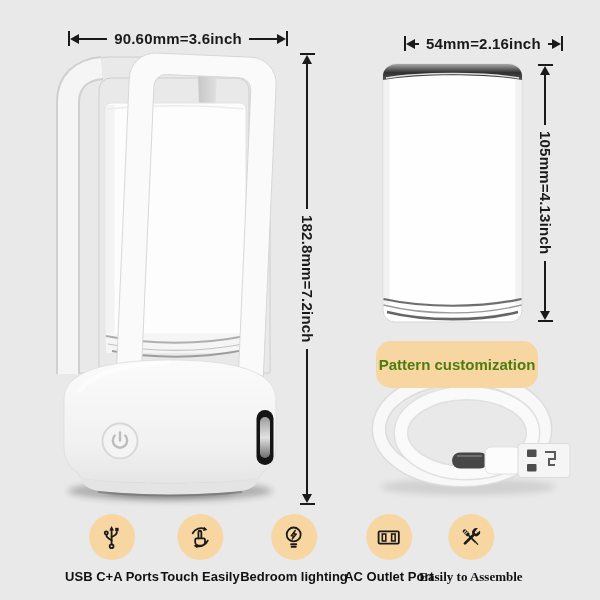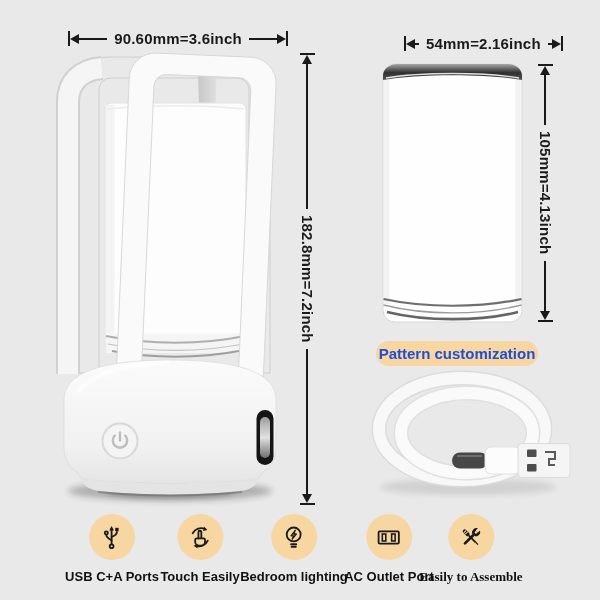--- a/index.html
+++ b/index.html
@@ -23,24 +23,24 @@
   .arr-left {border-top:5px solid transparent;border-bottom:5px solid transparent;border-right:9px solid #1a1a1a;}
   .arr-right{border-top:5px solid transparent;border-bottom:5px solid transparent;border-left:9px solid #1a1a1a;}
   .arr-up   {border-left:5px solid transparent;border-right:5px solid transparent;border-bottom:9px solid #1a1a1a;}
   .arr-down {border-left:5px solid transparent;border-right:5px solid transparent;border-top:9px solid #1a1a1a;}
   .dlabel{font-size:15px;font-weight:600;white-space:nowrap;letter-spacing:.2px;}
   .dim-h .dlabel{padding:0 7px;}
   .dim-v .dlabel{padding:6px 0;writing-mode:vertical-rl;}
 
   
   .pill{
-    position:absolute;left:376px;top:341px;width:162px;height:25px;
+    position:absolute;left:376px;top:341px;width:162px;height:47px;
     background:#f8d6a2;border-radius:15px;
     display:flex;align-items:center;justify-content:center;
-    font-size:15px;font-weight:700;color:#1d4ed8;white-space:nowrap;
+    font-size:15px;font-weight:700;color:#4d7c0f;white-space:nowrap;
   }
 
   
   .feature{
     position:absolute;top:514px;transform:translateX(-50%);
     display:flex;flex-direction:column;align-items:center;gap:9px;
   }
   .fcircle{
     width:46px;height:46px;border-radius:50%;background:#f8d6a2;
     display:flex;align-items:center;justify-content:center;

